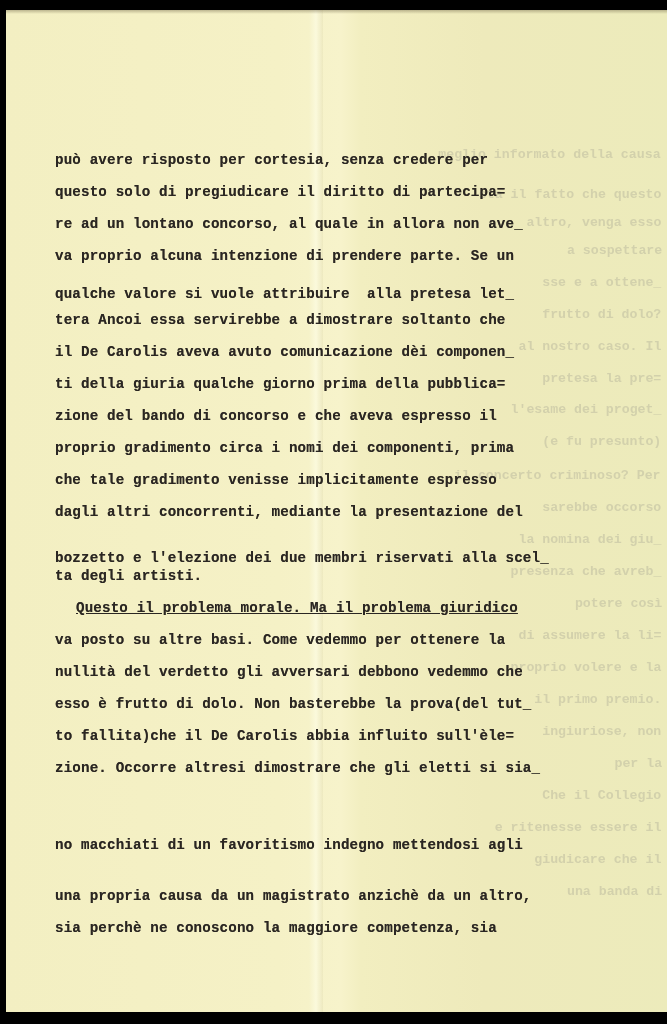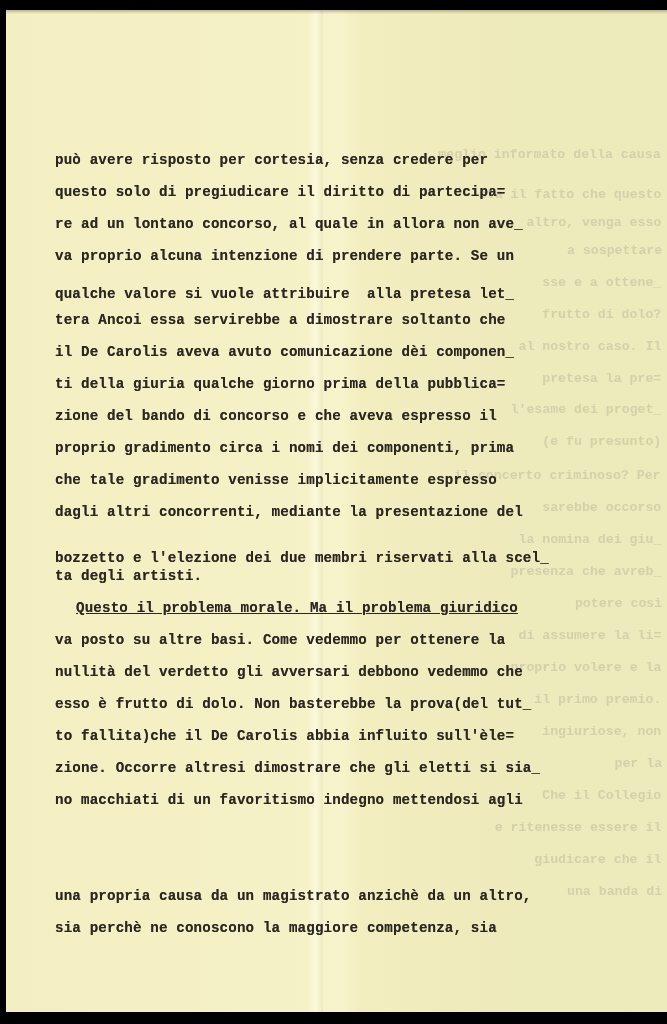--- a/index.html
+++ b/index.html
@@ -122,17 +122,17 @@
     <div class="line" style="top:462px">che tale gradimento venisse implicitamente espresso</div>
     <div class="line" style="top:494px">dagli altri concorrenti, mediante la presentazione del</div>
     <div class="line" style="top:540px">bozzetto e l'elezione dei due membri riservati alla scel_</div>
     <div class="line" style="top:558px">ta degli artisti.</div>
     <div class="line indent" style="top:590px">Questo il problema morale. Ma il problema giuridico</div>
     <div class="line" style="top:622px">va posto su altre basi. Come vedemmo per ottenere la</div>
     <div class="line" style="top:654px">nullità del verdetto gli avversari debbono vedemmo che</div>
     <div class="line" style="top:718px">to fallita)che il De Carolis abbia influito sull'èle=</div>
     <div class="line" style="top:686px">esso è frutto di dolo. Non basterebbe la prova(del tut_</div>
     <div class="line" style="top:750px">zione. Occorre altresi dimostrare che gli eletti si sia_</div>
-    <div class="line" style="top:782px">no macchiati di un favoritismo indegno mettendosi agli</div>
+    <div class="line" style="top:827px">no macchiati di un favoritismo indegno mettendosi agli</div>
     <div class="line" style="top:878px">una propria causa da un magistrato anzichè da un altro,</div>
     <div class="line" style="top:910px">sia perchè ne conoscono la maggiore competenza, sia</div>
   </div>
 </div>
 
 </body></html>

